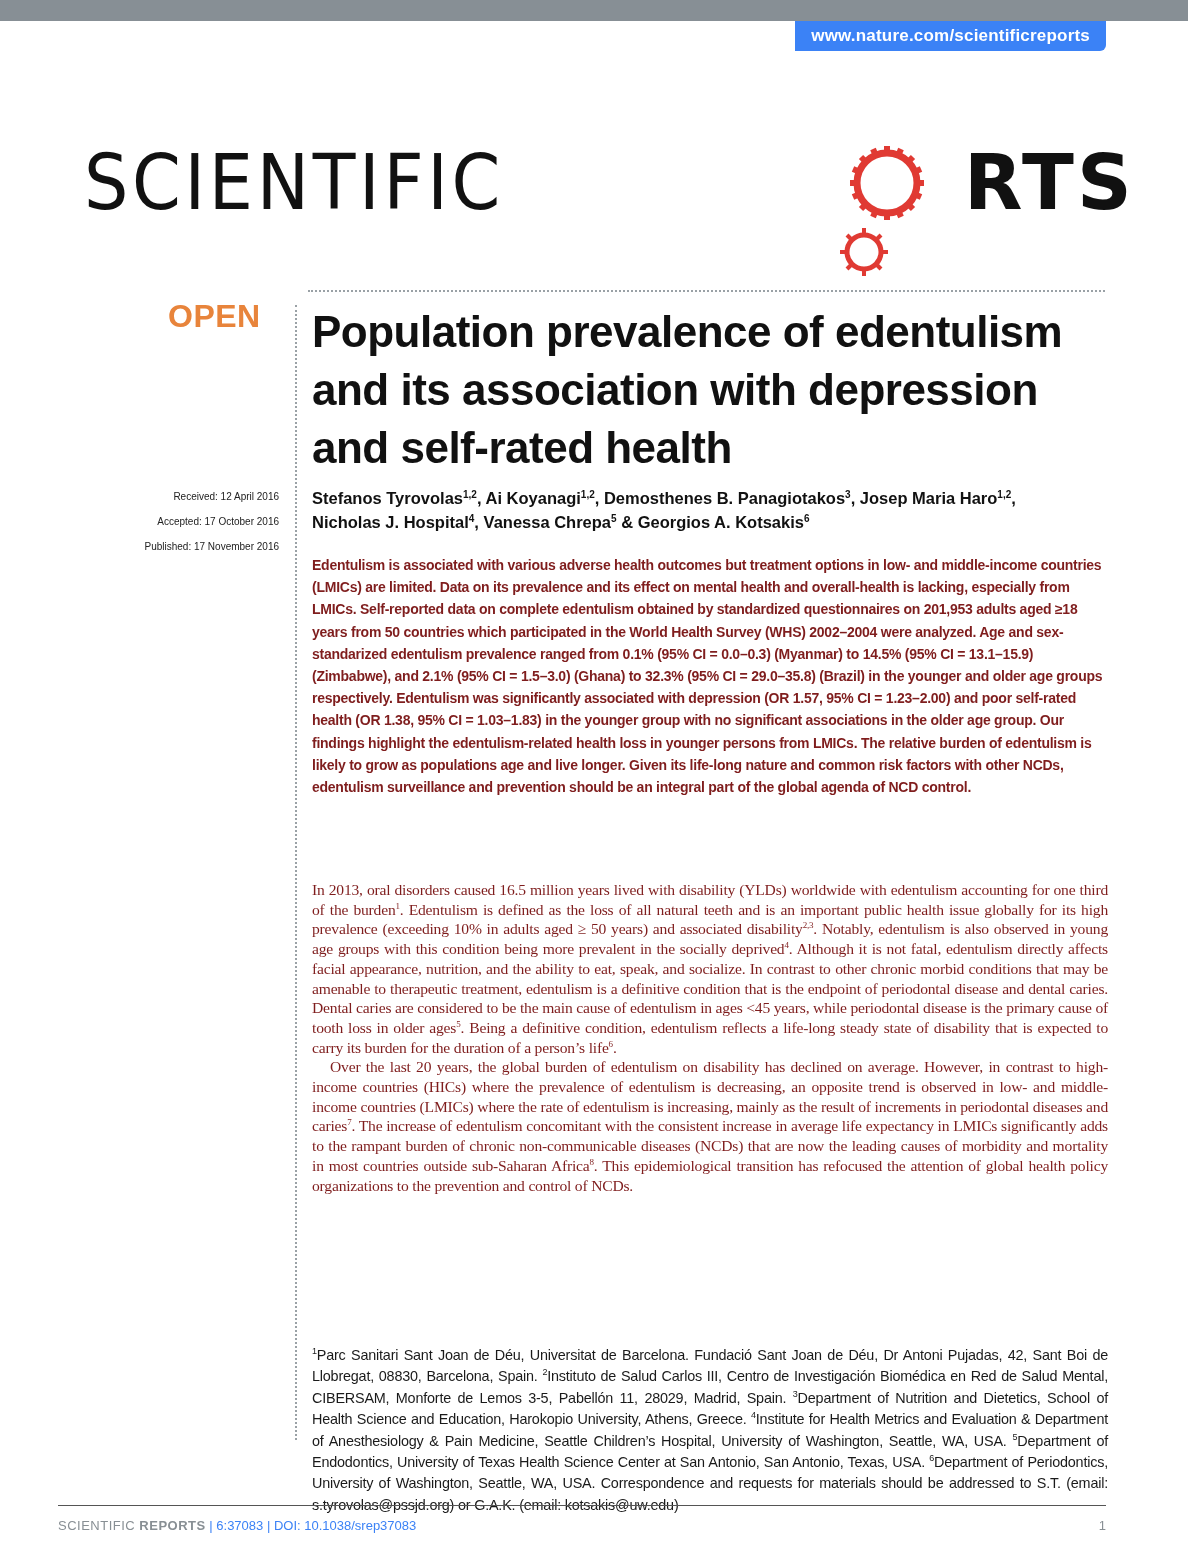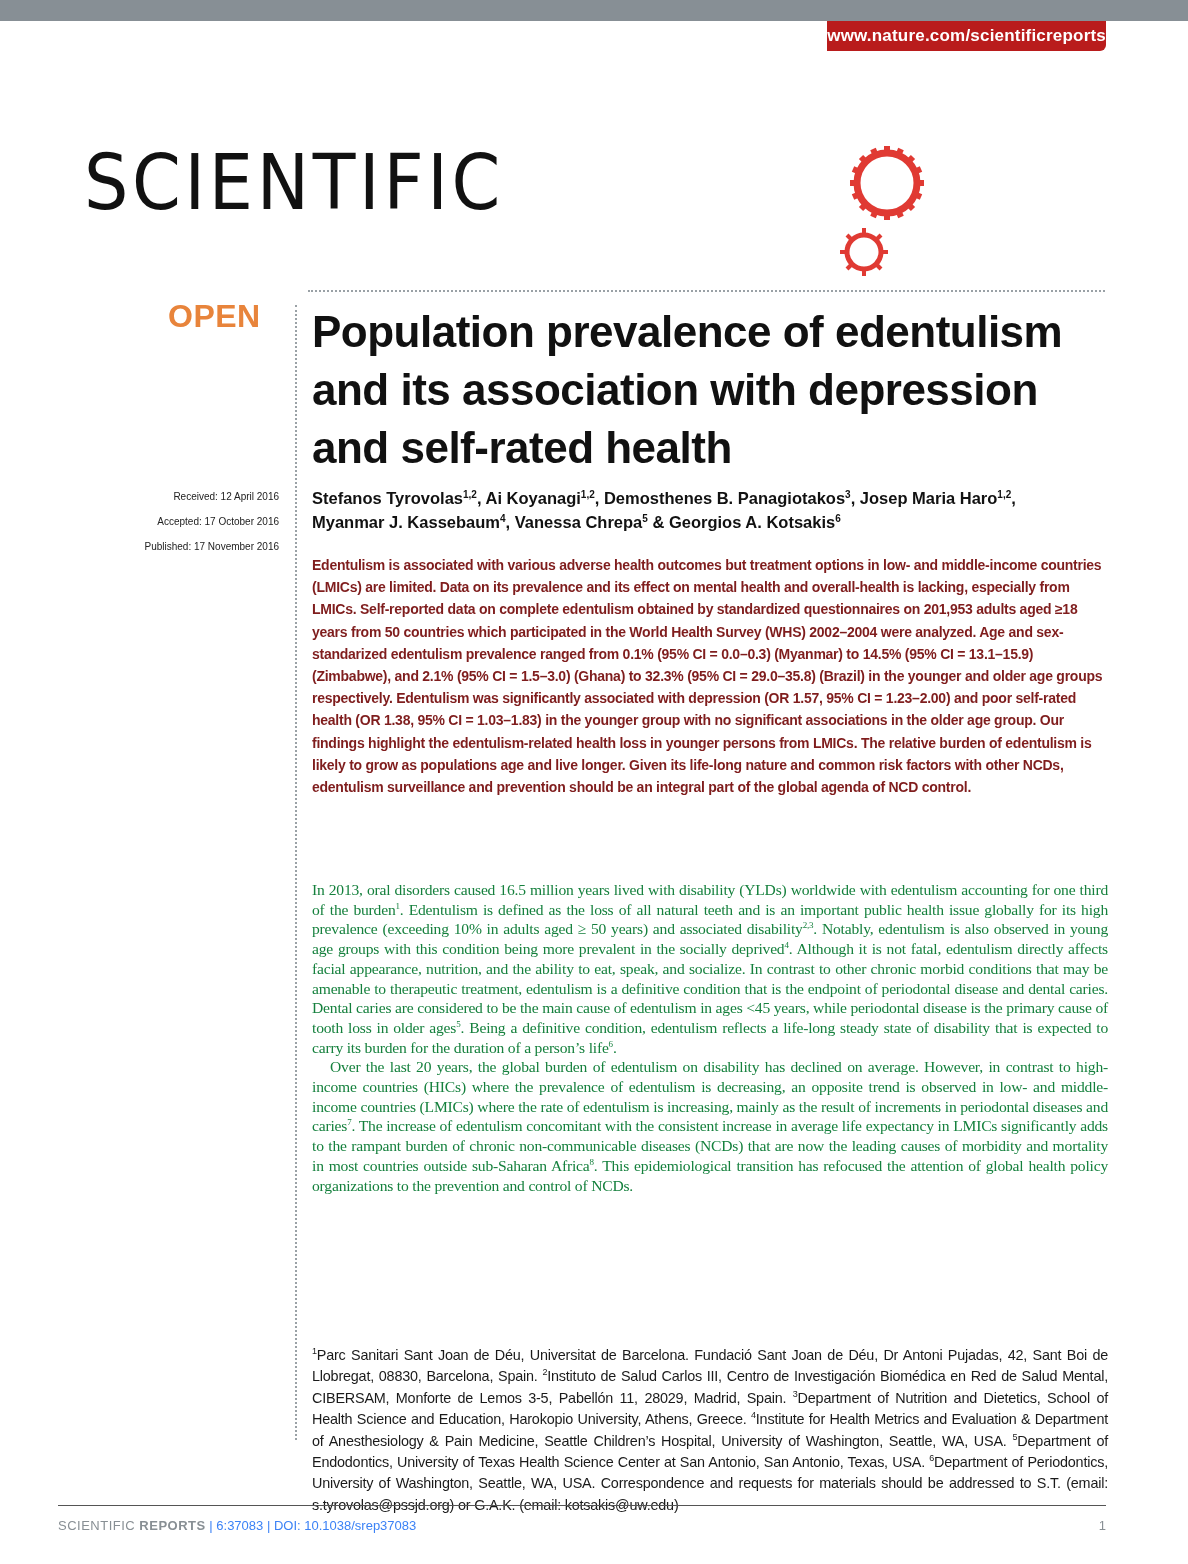--- a/index.html
+++ b/index.html
@@ -1,51 +1,52 @@
 <!DOCTYPE html>
 <html><head>
 <meta charset="utf-8">
 <style>
   html, body { margin: 0; padding: 0; background: #ffffff; }
   body { width: 1188px; height: 1564px; position: relative; overflow: hidden; font-family: "Liberation Sans", sans-serif; color: #1a1a1a; }
   .topbar { position: absolute; left: 0; top: 0; width: 1188px; height: 21px; background: #878f95; }
-  .urltab { position: absolute; right: 82px; top: 21px; height: 30px; padding: 0 0; background: #b91c1c; border-bottom-right-radius: 6px; color: #ffffff; font-size: 17px; font-weight: bold; line-height: 30px; letter-spacing: 0.2px; }
+  .urltab { position: absolute; right: 82px; top: 21px; height: 30px; padding: 0 16px; background: #3b82f6; border-bottom-right-radius: 6px; color: #ffffff; font-size: 17px; font-weight: bold; line-height: 30px; letter-spacing: 0.2px; }
   .masthead { position: absolute; left: 84px; top: 135px; height: 95px; white-space: nowrap; }
   .masthead .light { font-family: "DejaVu Sans", sans-serif; font-weight: normal; font-size: 76px; letter-spacing: 4px; color: #111; transform: scaleX(0.92); transform-origin: left; display: inline-block; line-height: 95px; }
   .masthead .bold { position: absolute; top: 0; font-family: "DejaVu Sans", sans-serif; font-weight: bold; font-size: 76px; letter-spacing: 3px; color: #111; line-height: 95px; }
   .gears { position: absolute; left: 840px; top: 140px; }
   .dotline-h { position: absolute; left: 308px; top: 290px; width: 797px; border-top: 2px dotted #9aa1a6; }
   .dotline-v { position: absolute; left: 295px; top: 305px; height: 1135px; border-left: 2px dotted #9aa1a6; }
   .open { position: absolute; left: 168px; top: 298px; font-size: 32px; font-weight: bold; color: #e8843b; letter-spacing: 0.5px; }
   .title { position: absolute; left: 312px; top: 303px; width: 800px; font-size: 44px; font-weight: bold; line-height: 58px; color: #111; letter-spacing: -0.5px; }
   .dates { position: absolute; left: 40px; top: 484px; width: 239px; text-align: right; font-size: 10px; line-height: 25px; color: #222; }
   .authors { position: absolute; left: 312px; top: 486px; width: 800px; font-size: 16.5px; font-weight: bold; line-height: 24px; color: #111; }
   .authors sup { font-size: 10px; vertical-align: super; line-height: 0; }
   .abstract { position: absolute; left: 312px; top: 554px; width: 800px; font-size: 14px; font-weight: bold; line-height: 22.2px; color: #7f1d1d; letter-spacing: -0.25px; }
-  .body { position: absolute; left: 312px; top: 880px; width: 796px; font-family: "Liberation Serif", serif; font-size: 15.6px; line-height: 19.7px; color: #15803d; text-align: justify; letter-spacing: -0.2px; }
+  .body { position: absolute; left: 312px; top: 880px; width: 796px; font-family: "Liberation Serif", serif; font-size: 15.6px; line-height: 19.7px; color: #7f1d1d; text-align: justify; letter-spacing: -0.2px; }
   .body p { margin: 0; }
   .body p.indent { text-indent: 18px; }
   .body sup { font-size: 9px; line-height: 0; }
   .affil { position: absolute; left: 312px; top: 1297px; width: 796px; font-size: 14.4px; line-height: 21.4px; color: #1a1a1a; text-align: justify; letter-spacing: -0.2px; margin-top: 48px; }
   .affil sup { font-size: 9px; line-height: 0; }
   .footrule { position: absolute; left: 58px; top: 1505px; width: 1048px; border-top: 1.5px solid #555; }
   .footer { position: absolute; left: 58px; top: 1518px; font-size: 13px; color: #888f94; white-space: nowrap; }
   .footer .brand-light { letter-spacing: 0.5px; }
   .footer .brand-bold { font-weight: bold; letter-spacing: 0.5px; }
   .footer .cite { color: #3b82f6; }
   .pagenum { position: absolute; right: 82px; top: 1518px; font-size: 13px; color: #888f94; }
 </style>
 </head>
 <body>
 
 <div class="topbar"></div>
 <div class="urltab">www.nature.com/scientificreports</div>
 
 <div class="masthead">
   <span class="light">SCIENTIFIC</span>
+  <span class="bold" style="left:880px;">RTS</span>
 </div>
 
 <svg class="gears" width="90" height="160" viewBox="0 0 90 160">
   <g fill="none" stroke="#e03a33">
     <circle cx="47" cy="43" r="30" stroke-width="7"></circle>
     <g stroke-width="6">
       <line x1="47" y1="6" x2="47" y2="14"></line>
         <line x1="47" y1="72" x2="47" y2="80"></line>
       <line x1="10" y1="43" x2="18" y2="43"></line>
         <line x1="76" y1="43" x2="84" y2="43"></line>
@@ -81,21 +82,21 @@
 
 <div class="open">OPEN</div>
 <h1 class="title" style="margin:0;">Population prevalence of edentulism and its association with depression and self-rated health</h1>
 
 <div class="dates">
   <div>Received: 12 April 2016</div>
   <div>Accepted: 17 October 2016</div>
   <div>Published: 17 November 2016</div>
 </div>
 
-<div class="authors" id="authors"><span>Stefanos Tyrovolas</span><sup>1,2</sup>, <span>Ai Koyanagi</span><sup>1,2</sup>, <span>Demosthenes B. Panagiotakos</span><sup>3</sup>, <span>Josep Maria Haro</span><sup>1,2</sup>,<br><span>Myanmar J. Kassebaum</span><sup>4</sup>, <span>Vanessa Chrepa</span><sup>5</sup> &amp; <span>Georgios A. Kotsakis</span><sup>6</sup></div>
+<div class="authors" id="authors"><span>Stefanos Tyrovolas</span><sup>1,2</sup>, <span>Ai Koyanagi</span><sup>1,2</sup>, <span>Demosthenes B. Panagiotakos</span><sup>3</sup>, <span>Josep Maria Haro</span><sup>1,2</sup>,<br><span>Nicholas J. Hospital</span><sup>4</sup>, <span>Vanessa Chrepa</span><sup>5</sup> &amp; <span>Georgios A. Kotsakis</span><sup>6</sup></div>
 
 <div class="abstract">Edentulism is associated with various adverse health outcomes but treatment options in low- and middle-income countries (LMICs) are limited. Data on its prevalence and its effect on mental health and overall-health is lacking, especially from LMICs. Self-reported data on complete edentulism obtained by standardized questionnaires on 201,953 adults aged ≥18 years from 50 countries which participated in the World Health Survey (WHS) 2002–2004 were analyzed. Age and sex-standarized edentulism prevalence ranged from 0.1% (95% CI = 0.0–0.3) (Myanmar) to 14.5% (95% CI = 13.1–15.9) (Zimbabwe), and 2.1% (95% CI = 1.5–3.0) (Ghana) to 32.3% (95% CI = 29.0–35.8) (Brazil) in the younger and older age groups respectively. Edentulism was significantly associated with depression (OR 1.57, 95% CI = 1.23–2.00) and poor self-rated health (OR 1.38, 95% CI = 1.03–1.83) in the younger group with no significant associations in the older age group. Our findings highlight the edentulism-related health loss in younger persons from LMICs. The relative burden of edentulism is likely to grow as populations age and live longer. Given its life-long nature and common risk factors with other NCDs, edentulism surveillance and prevention should be an integral part of the global agenda of NCD control.</div>
 
 <div class="body" id="bodytext">
     <p>In 2013, oral disorders caused 16.5 million years lived with disability (YLDs) worldwide with edentulism accounting for one third of the burden<sup>1</sup>. Edentulism is defined as the loss of all natural teeth and is an important public health issue globally for its high prevalence (exceeding 10% in adults aged ≥ 50 years) and associated disability<sup>2,3</sup>. Notably, edentulism is also observed in young age groups with this condition being more prevalent in the socially deprived<sup>4</sup>. Although it is not fatal, edentulism directly affects facial appearance, nutrition, and the ability to eat, speak, and socialize. In contrast to other chronic morbid conditions that may be amenable to therapeutic treatment, edentulism is a definitive condition that is the endpoint of periodontal disease and dental caries. Dental caries are considered to be the main cause of edentulism in ages &lt;45 years, while periodontal disease is the primary cause of tooth loss in older ages<sup>5</sup>. Being a definitive condition, edentulism reflects a life-long steady state of disability that is expected to carry its burden for the duration of a person’s life<sup>6</sup>.</p>
     <p class="indent">Over the last 20 years, the global burden of edentulism on disability has declined on average. However, in contrast to high-income countries (HICs) where the prevalence of edentulism is decreasing, an opposite trend is observed in low- and middle-income countries (LMICs) where the rate of edentulism is increasing, mainly as the result of increments in periodontal diseases and caries<sup>7</sup>. The increase of edentulism concomitant with the consistent increase in average life expectancy in LMICs significantly adds to the rampant burden of chronic non-communicable diseases (NCDs) that are now the leading causes of morbidity and mortality in most countries outside sub-Saharan Africa<sup>8</sup>. This epidemiological transition has refocused the attention of global health policy organizations to the prevention and control of NCDs.</p>
   </div>
 
 <div class="affil" id="affil"><sup>1</sup><span>Parc Sanitari Sant Joan de Déu, Universitat de Barcelona. Fundació Sant Joan de Déu, Dr Antoni Pujadas, 42, Sant Boi de Llobregat, 08830, Barcelona, Spain. </span><sup>2</sup><span>Instituto de Salud Carlos III, Centro de Investigación Biomédica en Red de Salud Mental, CIBERSAM, Monforte de Lemos 3-5, Pabellón 11, 28029, Madrid, Spain. </span><sup>3</sup><span>Department of Nutrition and Dietetics, School of Health Science and Education, Harokopio University, Athens, Greece. </span><sup>4</sup><span>Institute for Health Metrics and Evaluation &amp; Department of Anesthesiology &amp; Pain Medicine, Seattle Children’s Hospital, University of Washington, Seattle, WA, USA. </span><sup>5</sup><span>Department of Endodontics, University of Texas Health Science Center at San Antonio, San Antonio, Texas, USA. </span><sup>6</sup><span>Department of Periodontics, University of Washington, Seattle, WA, USA. </span><span>Correspondence and requests for materials should be addressed to S.T. (email: s.tyrovolas@pssjd.org) or G.A.K. (email: kotsakis@uw.edu)</span></div>
 

